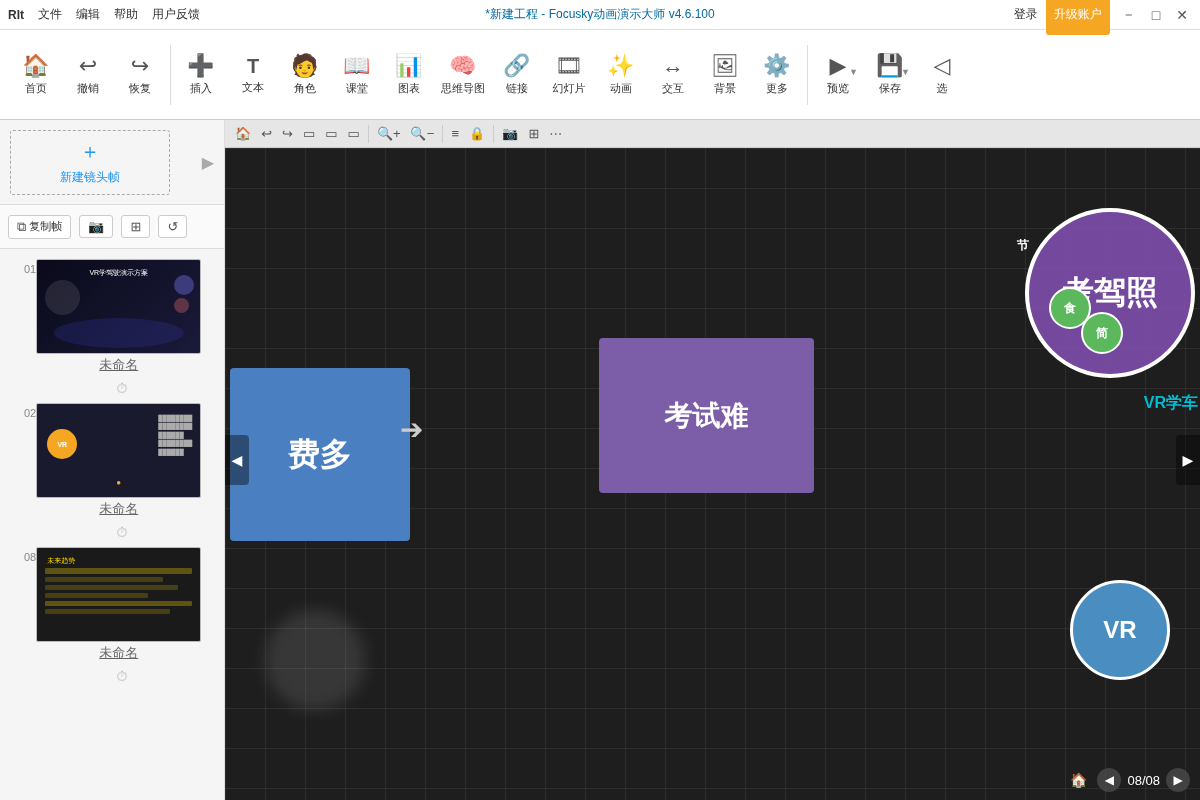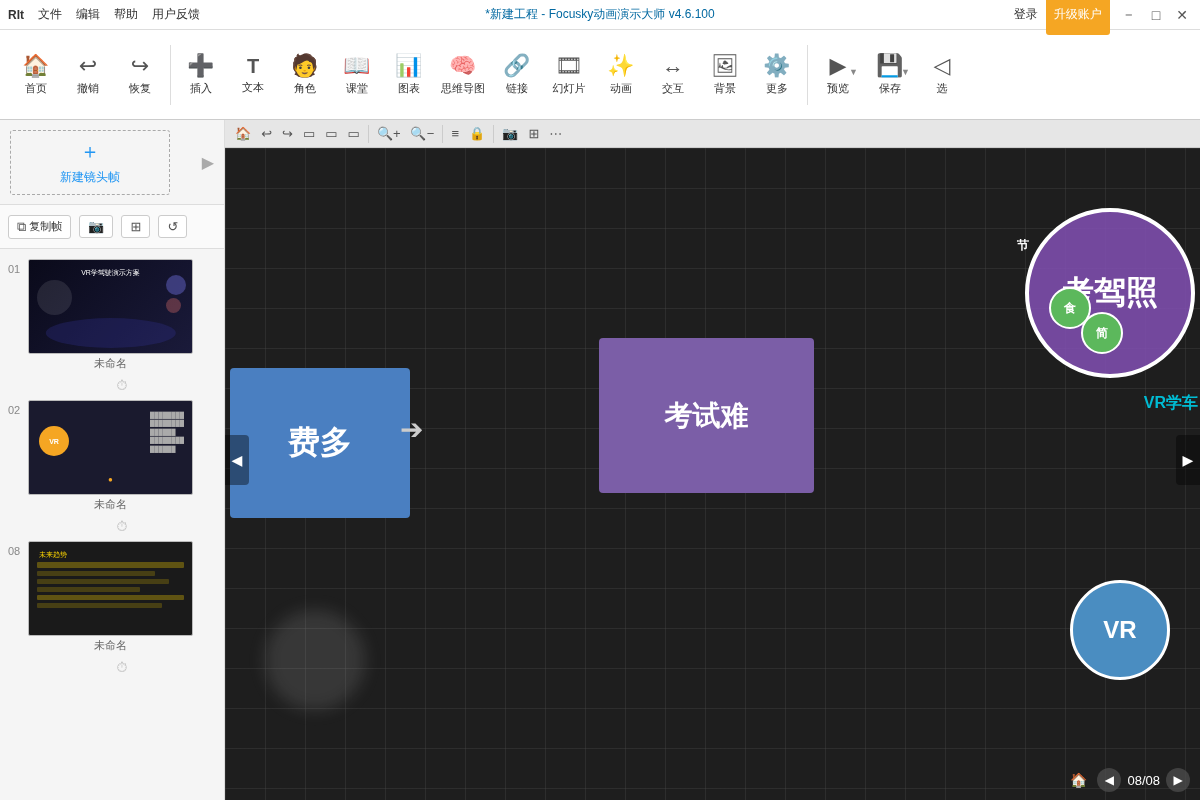--- a/index.html
+++ b/index.html
@@ -55,30 +55,30 @@
       height: 44px; border-bottom: 1px solid #ddd; background: #fafafa;
       display: flex; align-items: center; padding: 0 8px; gap: 8px;
     }
     .frame-action-btn {
       display: flex; align-items: center; gap: 3px; padding: 3px 8px;
       border: 1px solid #ccc; border-radius: 3px; background: #fff; cursor: pointer;
       font-size: 11px; color: #333;
     }
     .frame-action-icon { font-size: 13px; color: #555; }
 
-    #slide-list { flex: 1; overflow-y: auto; padding: 6px 0; }
+    #slide-list { flex: 1; overflow-y: auto; padding: 6px 16px; }
 
     .slide-item { display: flex; align-items: flex-start; padding: 4px 8px; cursor: pointer; }
     .slide-num { font-size: 11px; color: #888; width: 20px; padding-top: 4px; }
     .slide-thumb-wrap { display: flex; flex-direction: column; align-items: center; gap: 2px; }
     .slide-thumb {
       width: 165px; height: 95px; background: #1a1a2e; border-radius: 2px;
       overflow: hidden; position: relative; border: 1px solid #bbb;
     }
-    .slide-label { font-size: 11px; color: #666; }
+    .slide-label { font-size: 13px; color: #666; text-decoration: underline; }
 
     
     .thumb-1 { background: linear-gradient(135deg, #0a0a1a 0%, #1a1a3a 100%); }
     .thumb-2 { background: #1a1a2e; }
     .thumb-3 { background: #1a1a1a; }
 
     
     #canvas-area { flex: 1; background: #2a2a2a; position: relative; overflow: hidden; }
 
     
@@ -103,21 +103,21 @@
       background-size: 40px 40px;
       position: relative;
     }
 
     
     .elem-box {
       position: absolute;
       display: flex; align-items: center; justify-content: center;
       color: #fff; font-size: 28px; font-weight: bold; border-radius: 4px;
     }
-    .box-blue { background: #4a7fc1; width: 180px; height: 150px; left: 5px; top: 220px; }
+    .box-blue { background: #4a7fc1; width: 180px; height: 173px; left: 5px; top: 220px; }
     .box-green { background: #7aab45; width: 195px; height: 145px; left: 195px; top: 200px; }
     .box-purple { background: #7b5ea7; width: 215px; height: 155px; left: 374px; top: 190px; }
 
     .arrow-elem { position: absolute; color: #ccc; font-size: 28px; }
     .arrow1 { left: 175px; top: 265px; }
     .arrow2 { left: 382px; top: 270px; }
 
     
     .vr-circle-outer {
       position: absolute; right: 5px; top: 60px;

